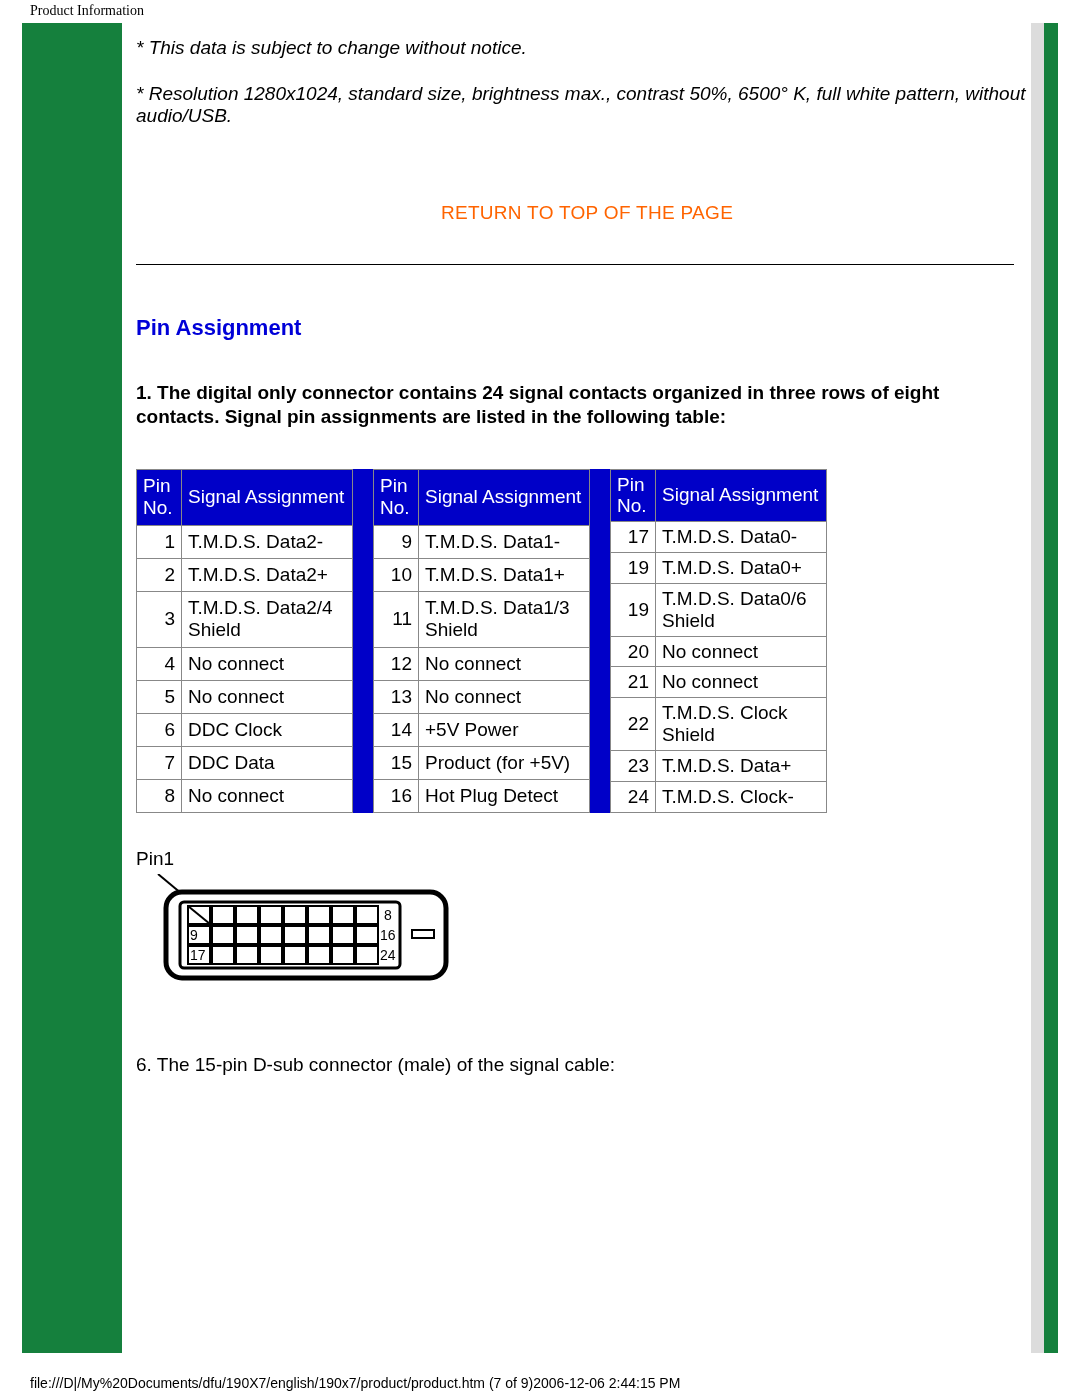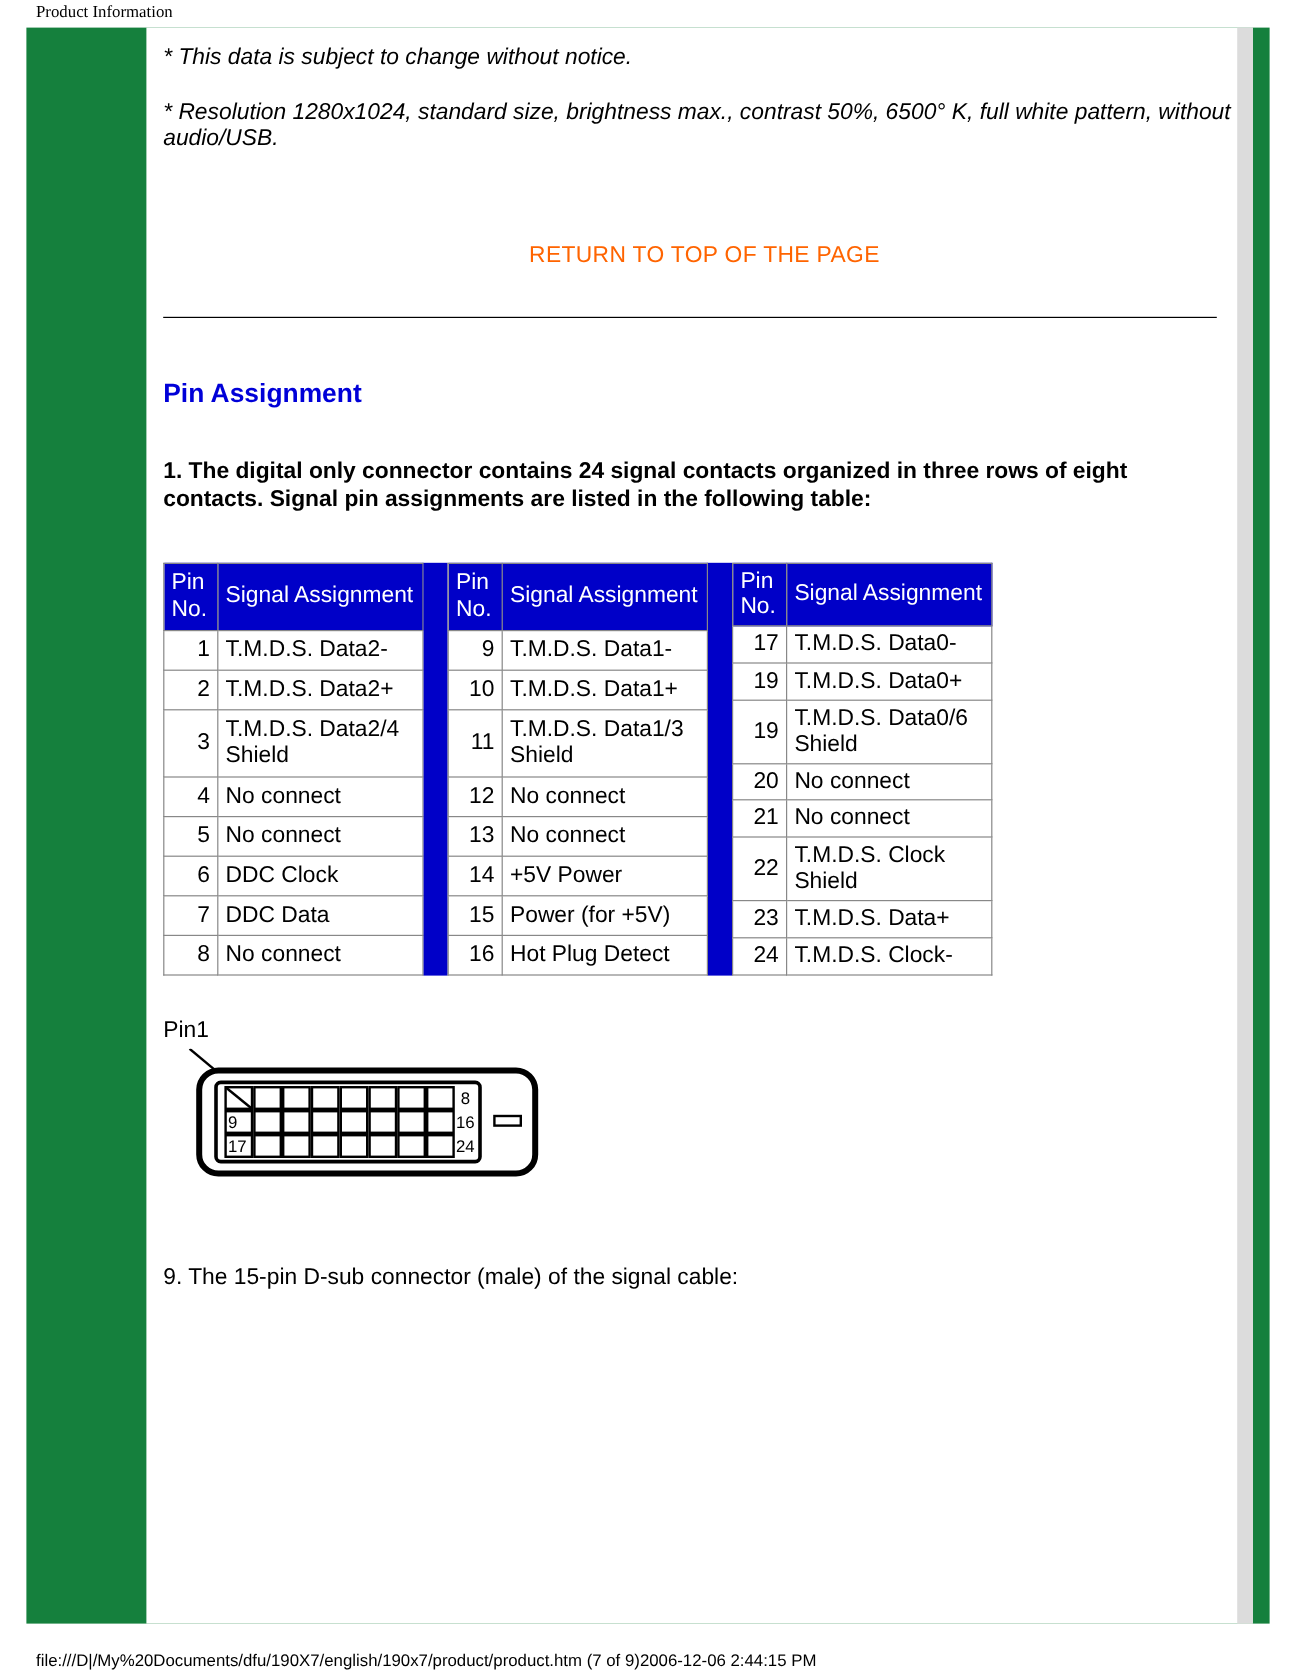--- a/index.html
+++ b/index.html
@@ -193,21 +193,21 @@
           <tr>
                 <td>13</td>
                 <td>No connect</td>
               </tr>
           <tr>
                 <td>14</td>
                 <td>+5V Power</td>
               </tr>
           <tr>
                 <td>15</td>
-                <td>Power (for +5V)</td>
+                <td>Product (for +5V)</td>
               </tr>
           <tr>
                 <td>16</td>
                 <td>Hot Plug Detect</td>
               </tr>
         </tbody>
           </table>
         <div class="blue-gap"></div>
         <table class="pin">
           <tbody>
@@ -290,18 +290,18 @@
           <line x1="52" y1="32" x2="74" y2="50" stroke="#000" stroke-width="2"></line>
           <rect x="276" y="56" width="22" height="8" fill="#fff" stroke="#000" stroke-width="2"></rect>
           <text x="248" y="46" font-size="14" font-family="Arial">8</text>
           <text x="54" y="66" font-size="14" font-family="Arial">9</text>
           <text x="244" y="66" font-size="14" font-family="Arial">16</text>
           <text x="54" y="86" font-size="14" font-family="Arial">17</text>
           <text x="244" y="86" font-size="14" font-family="Arial">24</text>
         </svg>
       </div>
 
-      <div class="sub-note">9. The 15-pin D-sub connector (male) of the signal cable:</div>
+      <div class="sub-note">6. The 15-pin D-sub connector (male) of the signal cable:</div>
     </div>
   </div>
 
   <div class="footer-path">file:///D|/My%20Documents/dfu/190X7/english/190x7/product/product.htm (7 of 9)2006-12-06 2:44:15 PM</div>
 </div>
 
 </body></html>

